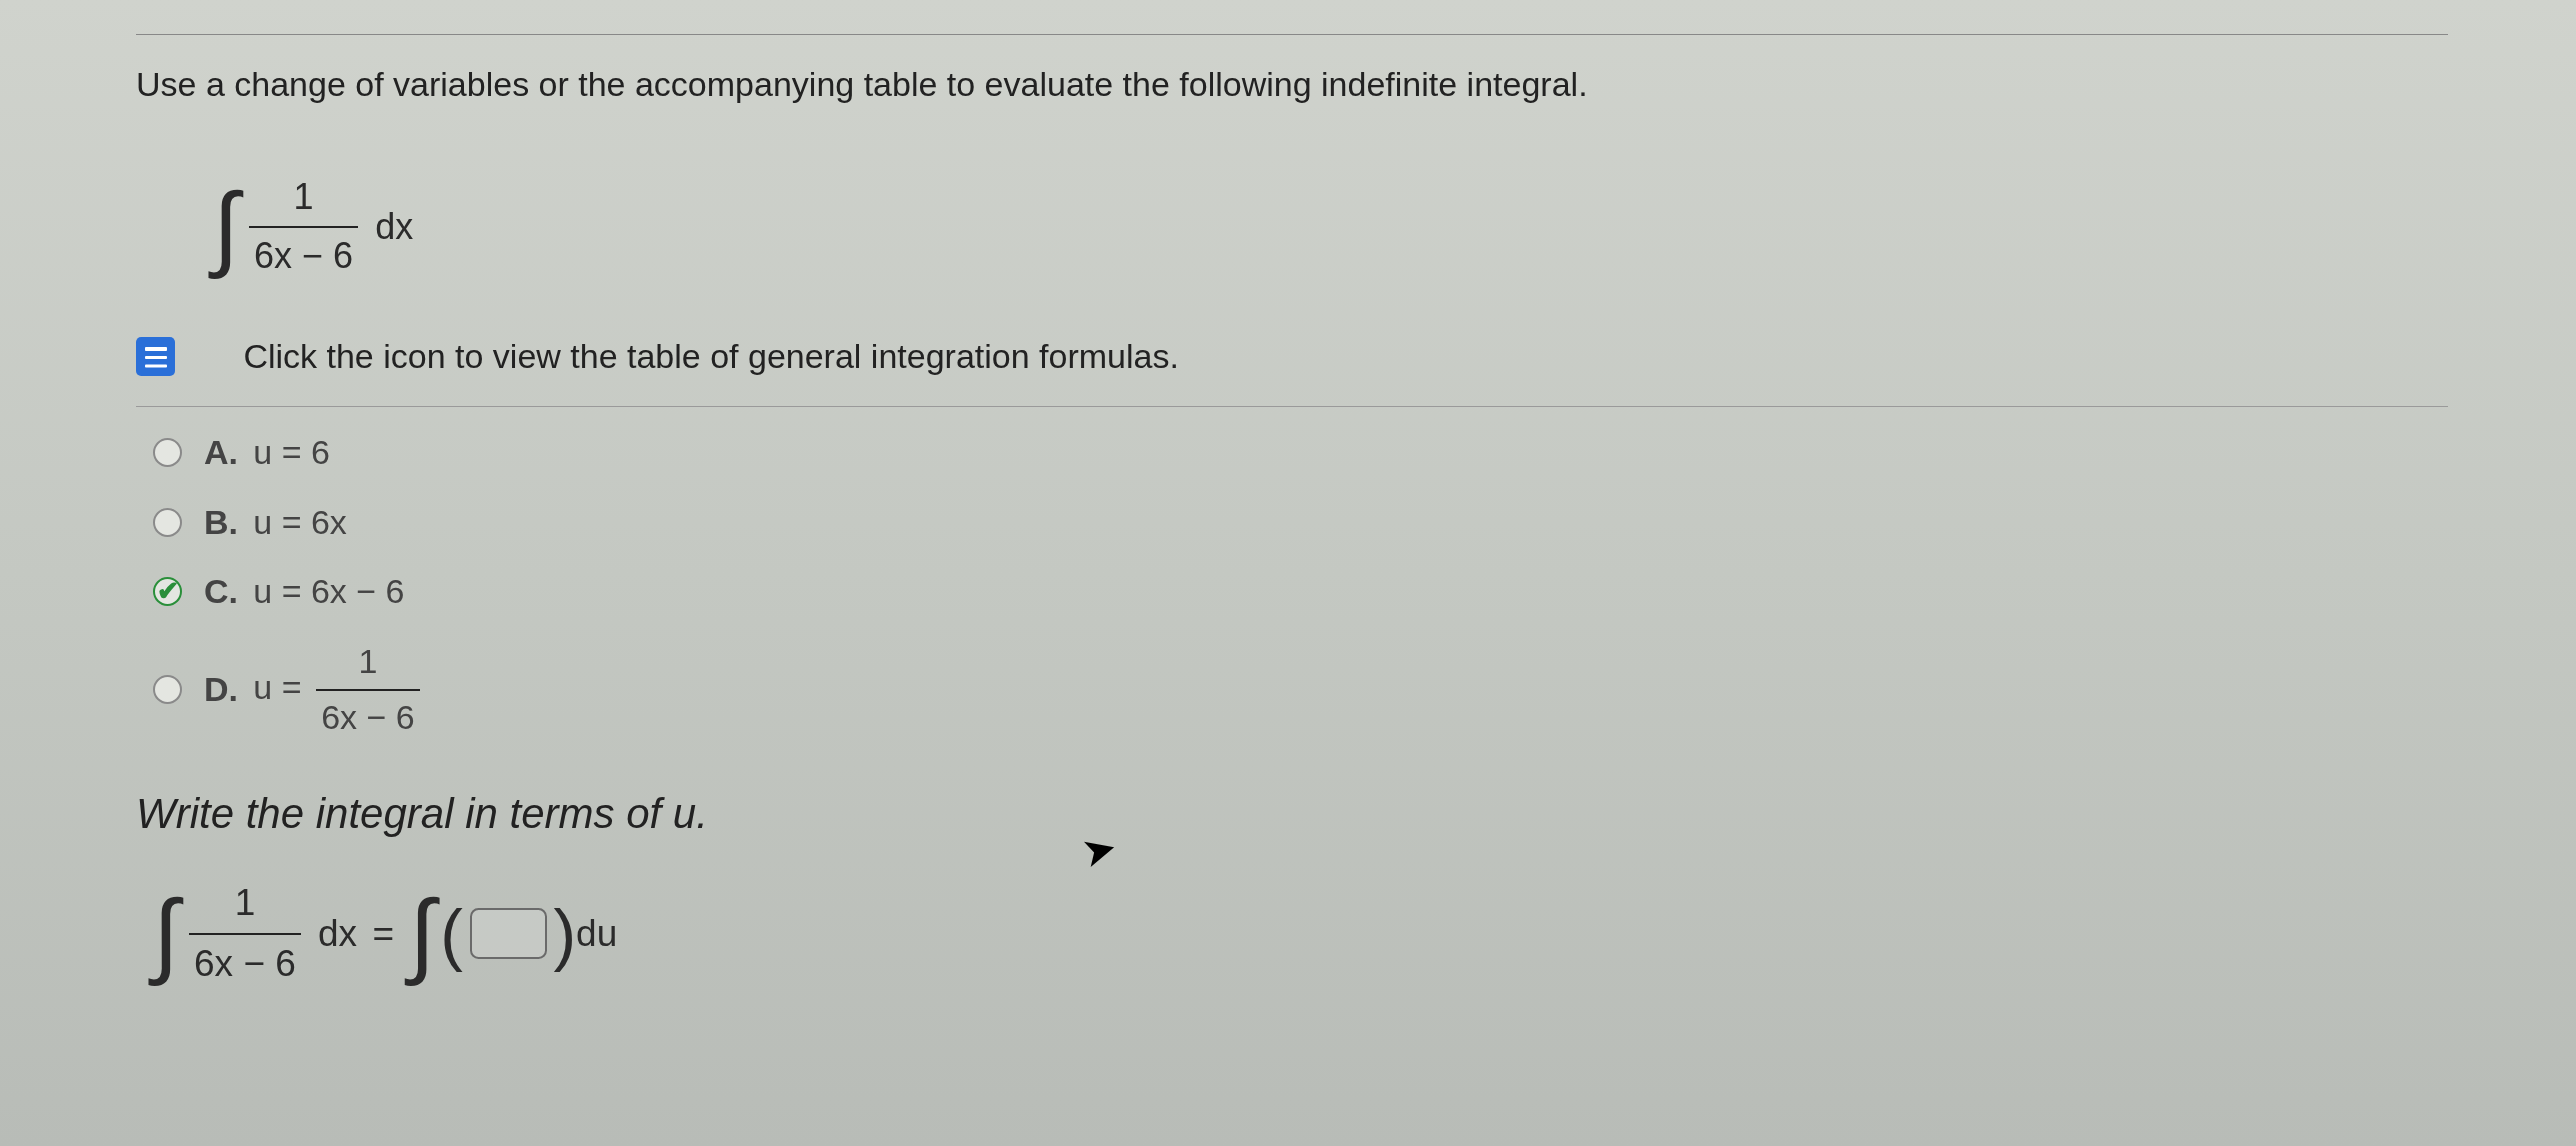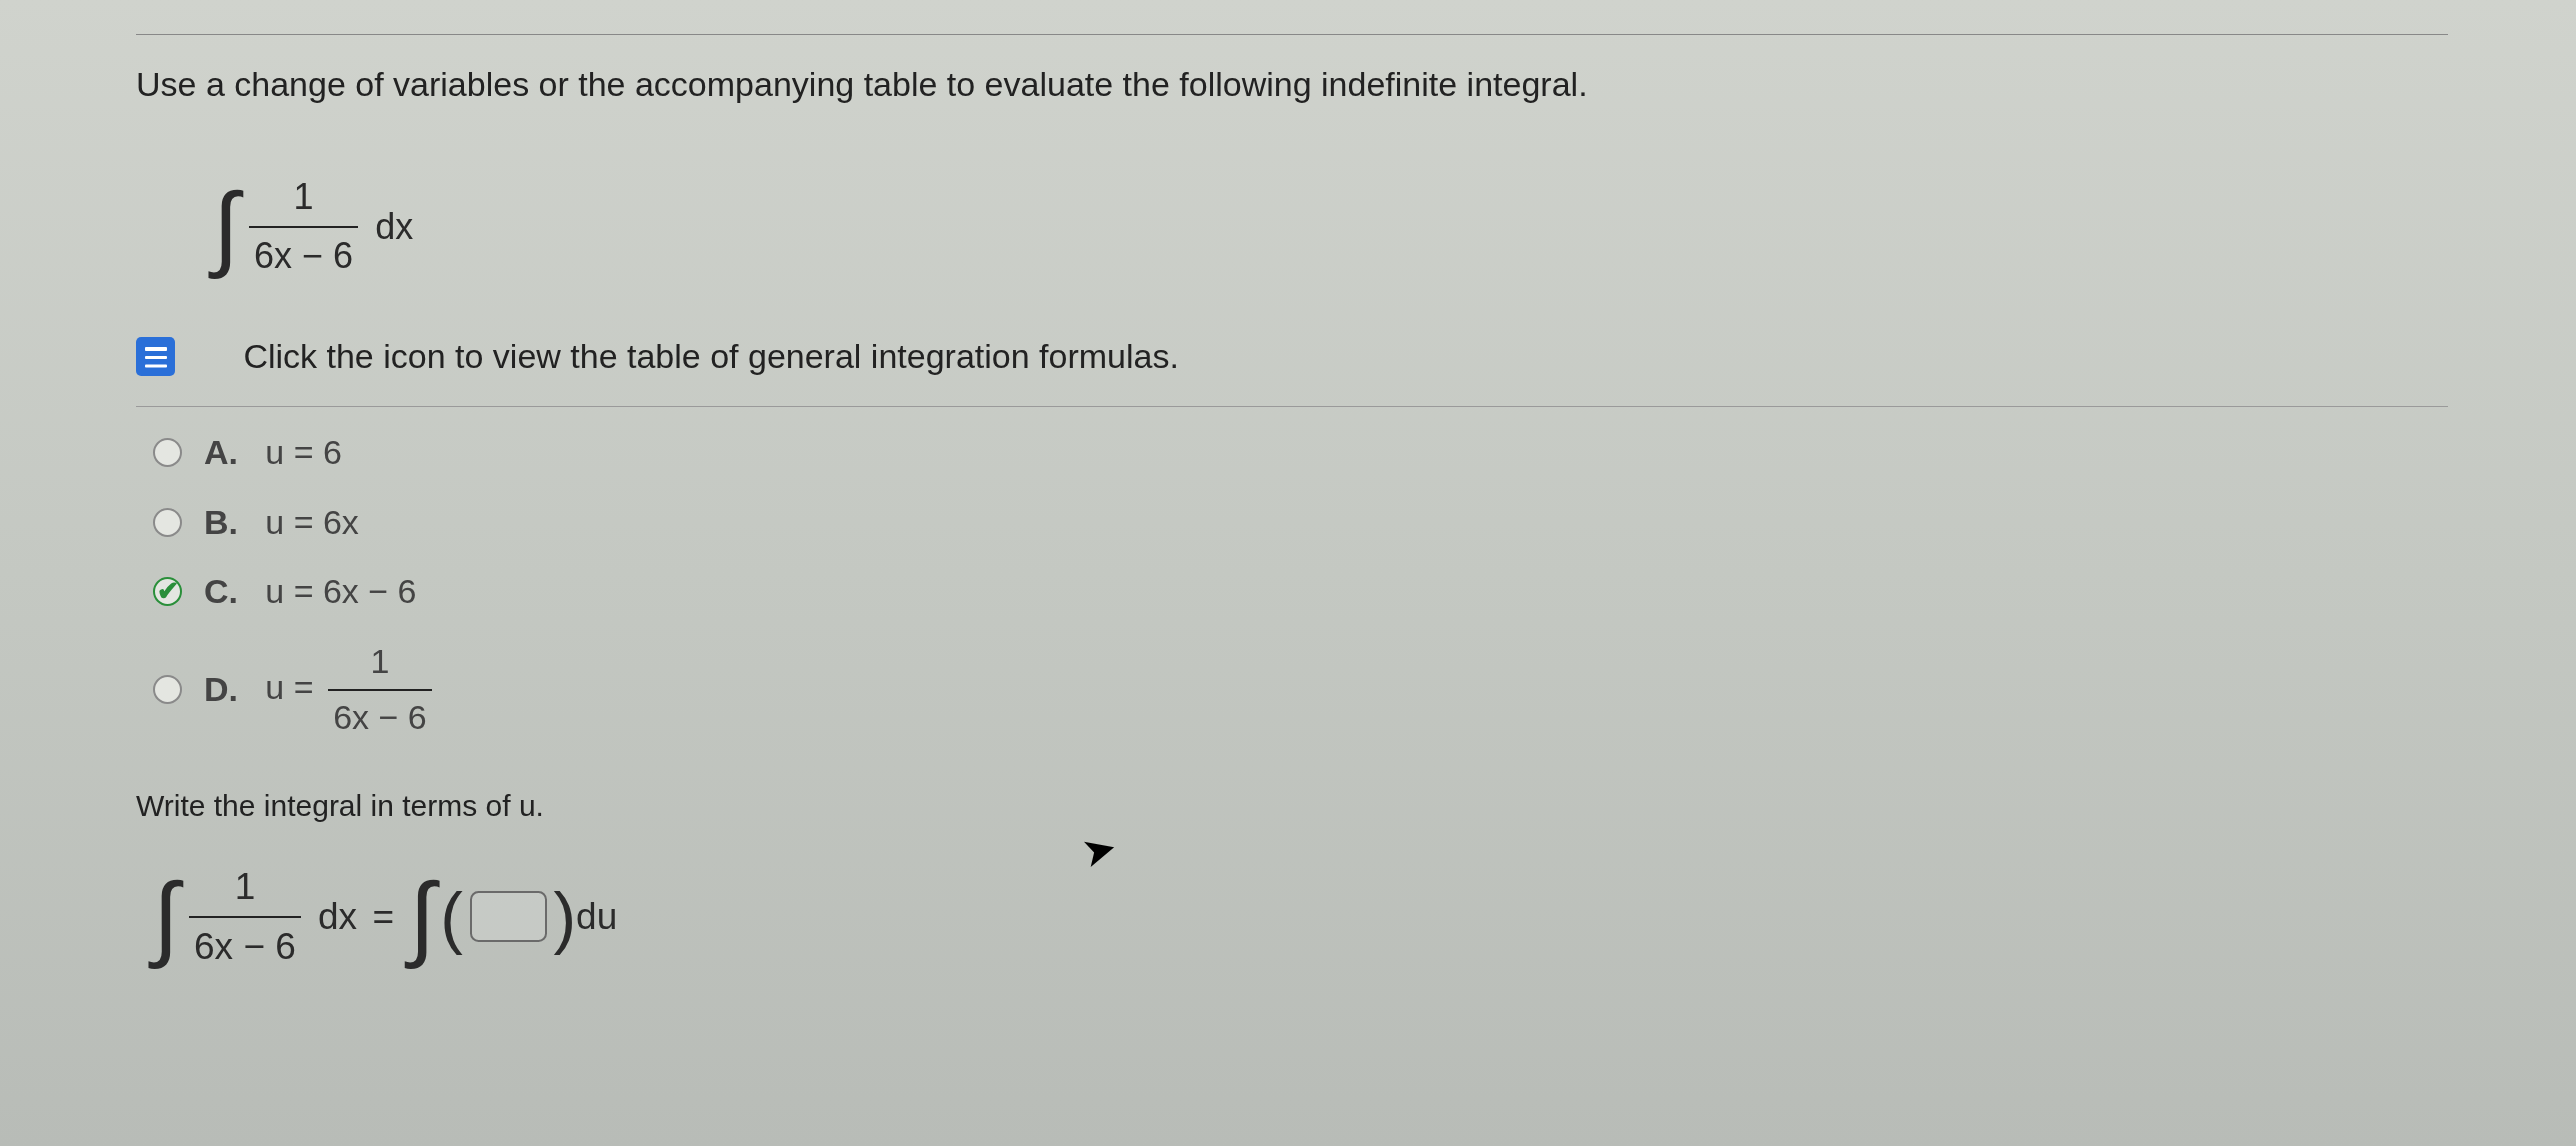--- a/index.html
+++ b/index.html
@@ -107,25 +107,26 @@
   .radio.checked::after {
     content: '✔';
     position: absolute;
     left: 1.7px;
     top: -6.8px;
     font-size: 27px;
     color: #2a8f3a;
     font-weight: bold;
   }
   .choice-letter { font-weight: bold; margin-right: 15.3px; color: #444; }
-  .choice-text { color: #444; margin-left: 12px; }
+  .choice-text { color: #444; }
   .sub-prompt {
     margin: 43px 0 34px 0;
-    font-size: 30px;
+    font-size: 42px;
     color: #222;
+    font-style: italic;
   }
   .eq-row {
     display: flex;
     align-items: center;
     margin-left: 17px;
     font-size: 37px;
   }
   .eq-row .int-sign { font-size: 94px; }
   .equals { margin: 0 15.3px; }
   .answer-box {

